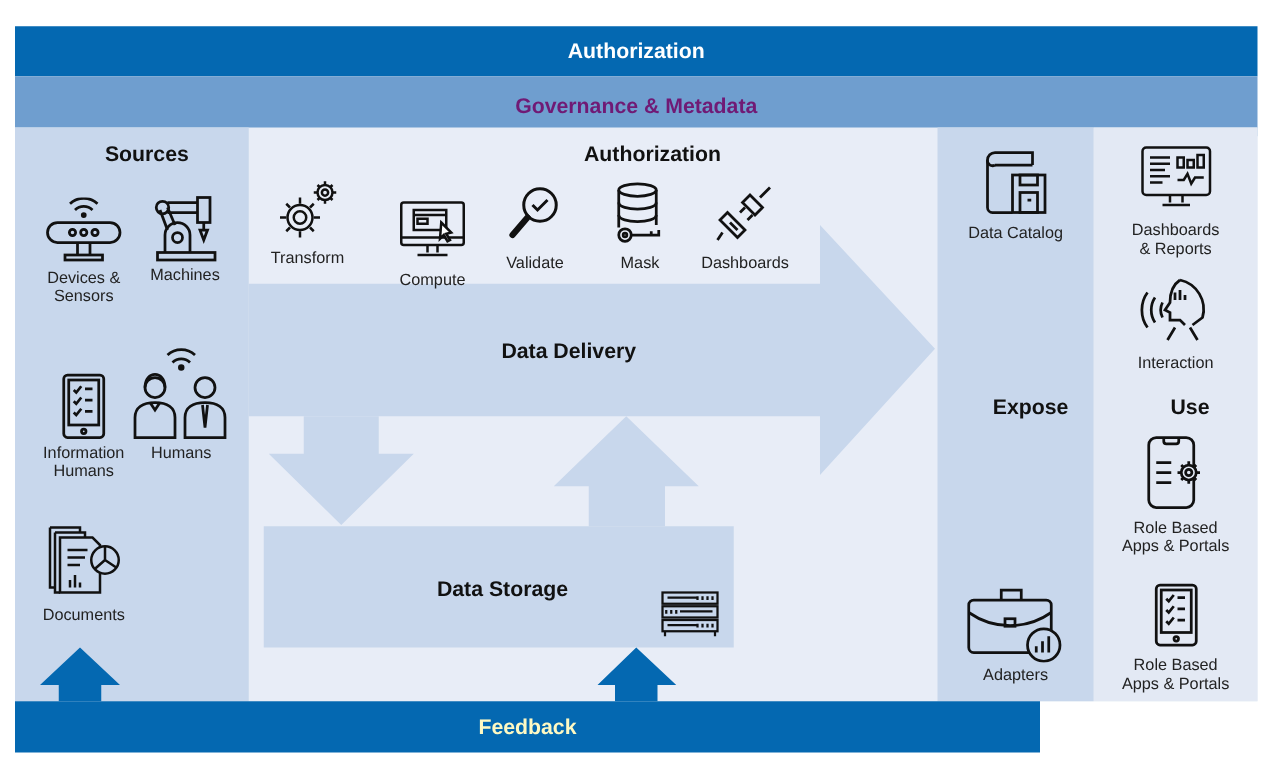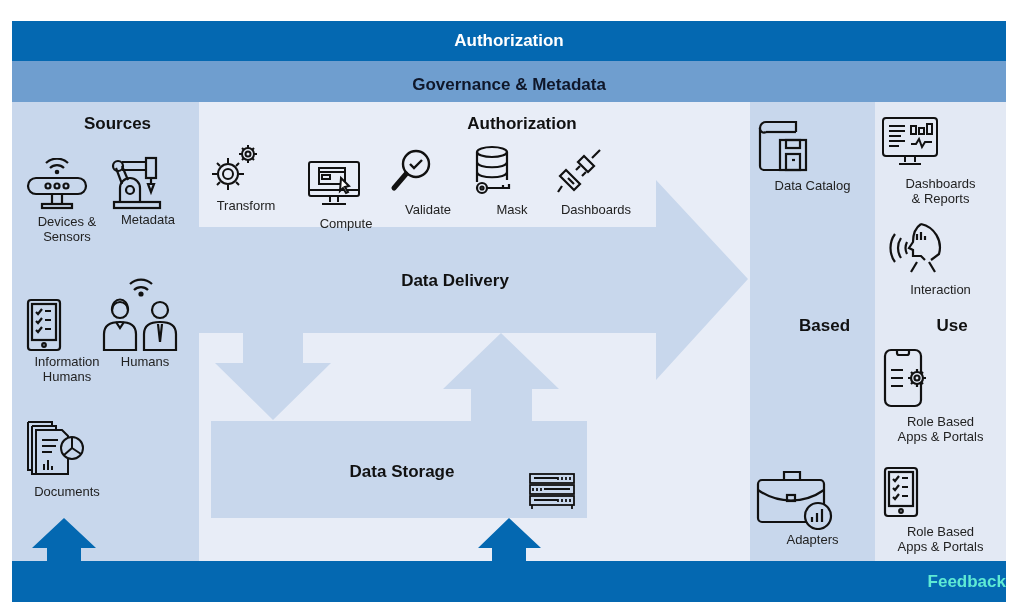--- a/index.html
+++ b/index.html
@@ -7,34 +7,34 @@
     width: 1024px; height: 614px; background: #ffffff; position: relative; overflow: hidden;
     font-family: "Liberation Sans", "DejaVu Sans", sans-serif; color: #1a1a1a;
   }
   .abs { position: absolute; }
   .bar-auth {
     left: 12px; top: 21px; width: 994px; height: 40px; background: #0468b1;
     color: #fff; font-weight: bold; font-size: 17px; display: flex; align-items: center; justify-content: center;
   }
   .bar-gov {
     left: 12px; top: 61px; width: 994px; height: 48px; background: #6f9ecf;
-    color: #0f172a; font-weight: bold; font-size: 17px; display: flex; align-items: center; justify-content: center;
+    color: #701a75; font-weight: bold; font-size: 17px; display: flex; align-items: center; justify-content: center;
   }
   .main-bg { left: 12px; top: 102px; width: 994px; height: 459px; background: #e8edf7; }
   .col-sources { left: 12px; top: 102px; width: 187px; height: 459px; background: #c8d7ec; }
   .col-expose { left: 750px; top: 102px; width: 125px; height: 459px; background: #c8d7ec; }
   .col-use { left: 875px; top: 102px; width: 131px; height: 459px; background: #e3e9f4; }
   .bar-feedback {
-    left: 12px; top: 561px; width: 994px; height: 41px; background: #0468b1;
-    color: #5eead4; font-weight: bold; font-size: 17px; display: flex; align-items: center; justify-content: flex-end;
+    left: 12px; top: 561px; width: 820px; height: 41px; background: #0468b1;
+    color: #fef9c3; font-weight: bold; font-size: 17px; display: flex; align-items: center; justify-content: center;
   }
   .flow-svg { left: 0; top: 0; width: 1024px; height: 614px; }
   .heading { font-weight: bold; font-size: 17px; color: #111; text-align: center; padding-left: 12px; }
   .label { font-size: 13px; color: #222; text-align: center; line-height: 15px; }
-  .item { display: flex; flex-direction: column; }
+  .item { display: flex; flex-direction: column; align-items: center; }
   .icon svg { display: block; }
 </style>
 </head>
 <body>
 
 <div class="abs bar-auth">
   <span>Authorization</span>
 </div>
 <div class="abs bar-gov">
   <span>Governance &amp; Metadata</span>
@@ -85,21 +85,21 @@
       <path d="M12 48 v-14 a10 10 0 0 1 20 0 v14"></path>
       <circle cx="22" cy="36" r="4"></circle>
       <path d="M14 30 L8 14"></path>
         <path d="M20 26 L14 12"></path>
       <circle cx="10" cy="12" r="5"></circle>
       <path d="M14 8 H38 M14 16 H38"></path>
       <rect x="38" y="4" width="10" height="20"></rect>
       <path d="M43 24 v6 M40 30 h6 l-3 8 z"></path>
     </svg>
   </span>
-  <span class="label">Metadata</span>
+  <span class="label">Machines</span>
 </div>
 
 <div class="abs item" style="left:24px;top:298px;width:86px;">
   <span class="icon">
     <svg width="40" height="56" viewBox="0 0 40 56" fill="none" stroke="#111" stroke-width="2.2">
       <rect x="4" y="2" width="32" height="50" rx="3"></rect>
       <rect x="8" y="6" width="24" height="36"></rect>
       <circle cx="20" cy="47" r="1.8"></circle>
       <path d="M12 14 l2 2 l4 -5 M21 13 h6"></path>
       <path d="M12 23 l2 2 l4 -5 M21 22 h6"></path>
@@ -223,21 +223,21 @@
     <rect x="2" y="2" width="44" height="9"></rect>
       <rect x="2" y="13" width="44" height="9"></rect>
       <rect x="2" y="24" width="44" height="9"></rect>
     <path d="M6 6 h24 M30 5 v3 M34 5 v3 M38 5 v3 M42 5 v3"></path>
     <path d="M5 16 v3 M9 16 v3 M13 16 v3 M16 17 h26"></path>
     <path d="M6 28 h24 M30 27 v3 M34 27 v3 M38 27 v3 M42 27 v3"></path>
     <path d="M4 33 v4 M44 33 v4"></path>
   </svg>
 </div>
 
-<div class="abs heading" style="left:750px;top:316px;width:125px;">Based</div>
+<div class="abs heading" style="left:750px;top:316px;width:125px;">Expose</div>
 
 <div class="abs item" style="left:756px;top:118px;width:113px;">
   <span class="icon">
     <svg width="54" height="54" viewBox="0 0 54 54" fill="none" stroke="#111" stroke-width="2.2">
       <path d="M4 10 a6 6 0 0 1 6 -6 h30 v10"></path>
       <path d="M4 10 v38 a4 4 0 0 0 4 4 h16"></path>
       <path d="M10 14 h30"></path>
         <path d="M4 10 a4 4 0 0 0 6 4"></path>
       <rect x="24" y="22" width="26" height="30"></rect>
       <rect x="30" y="22" width="14" height="8"></rect>

